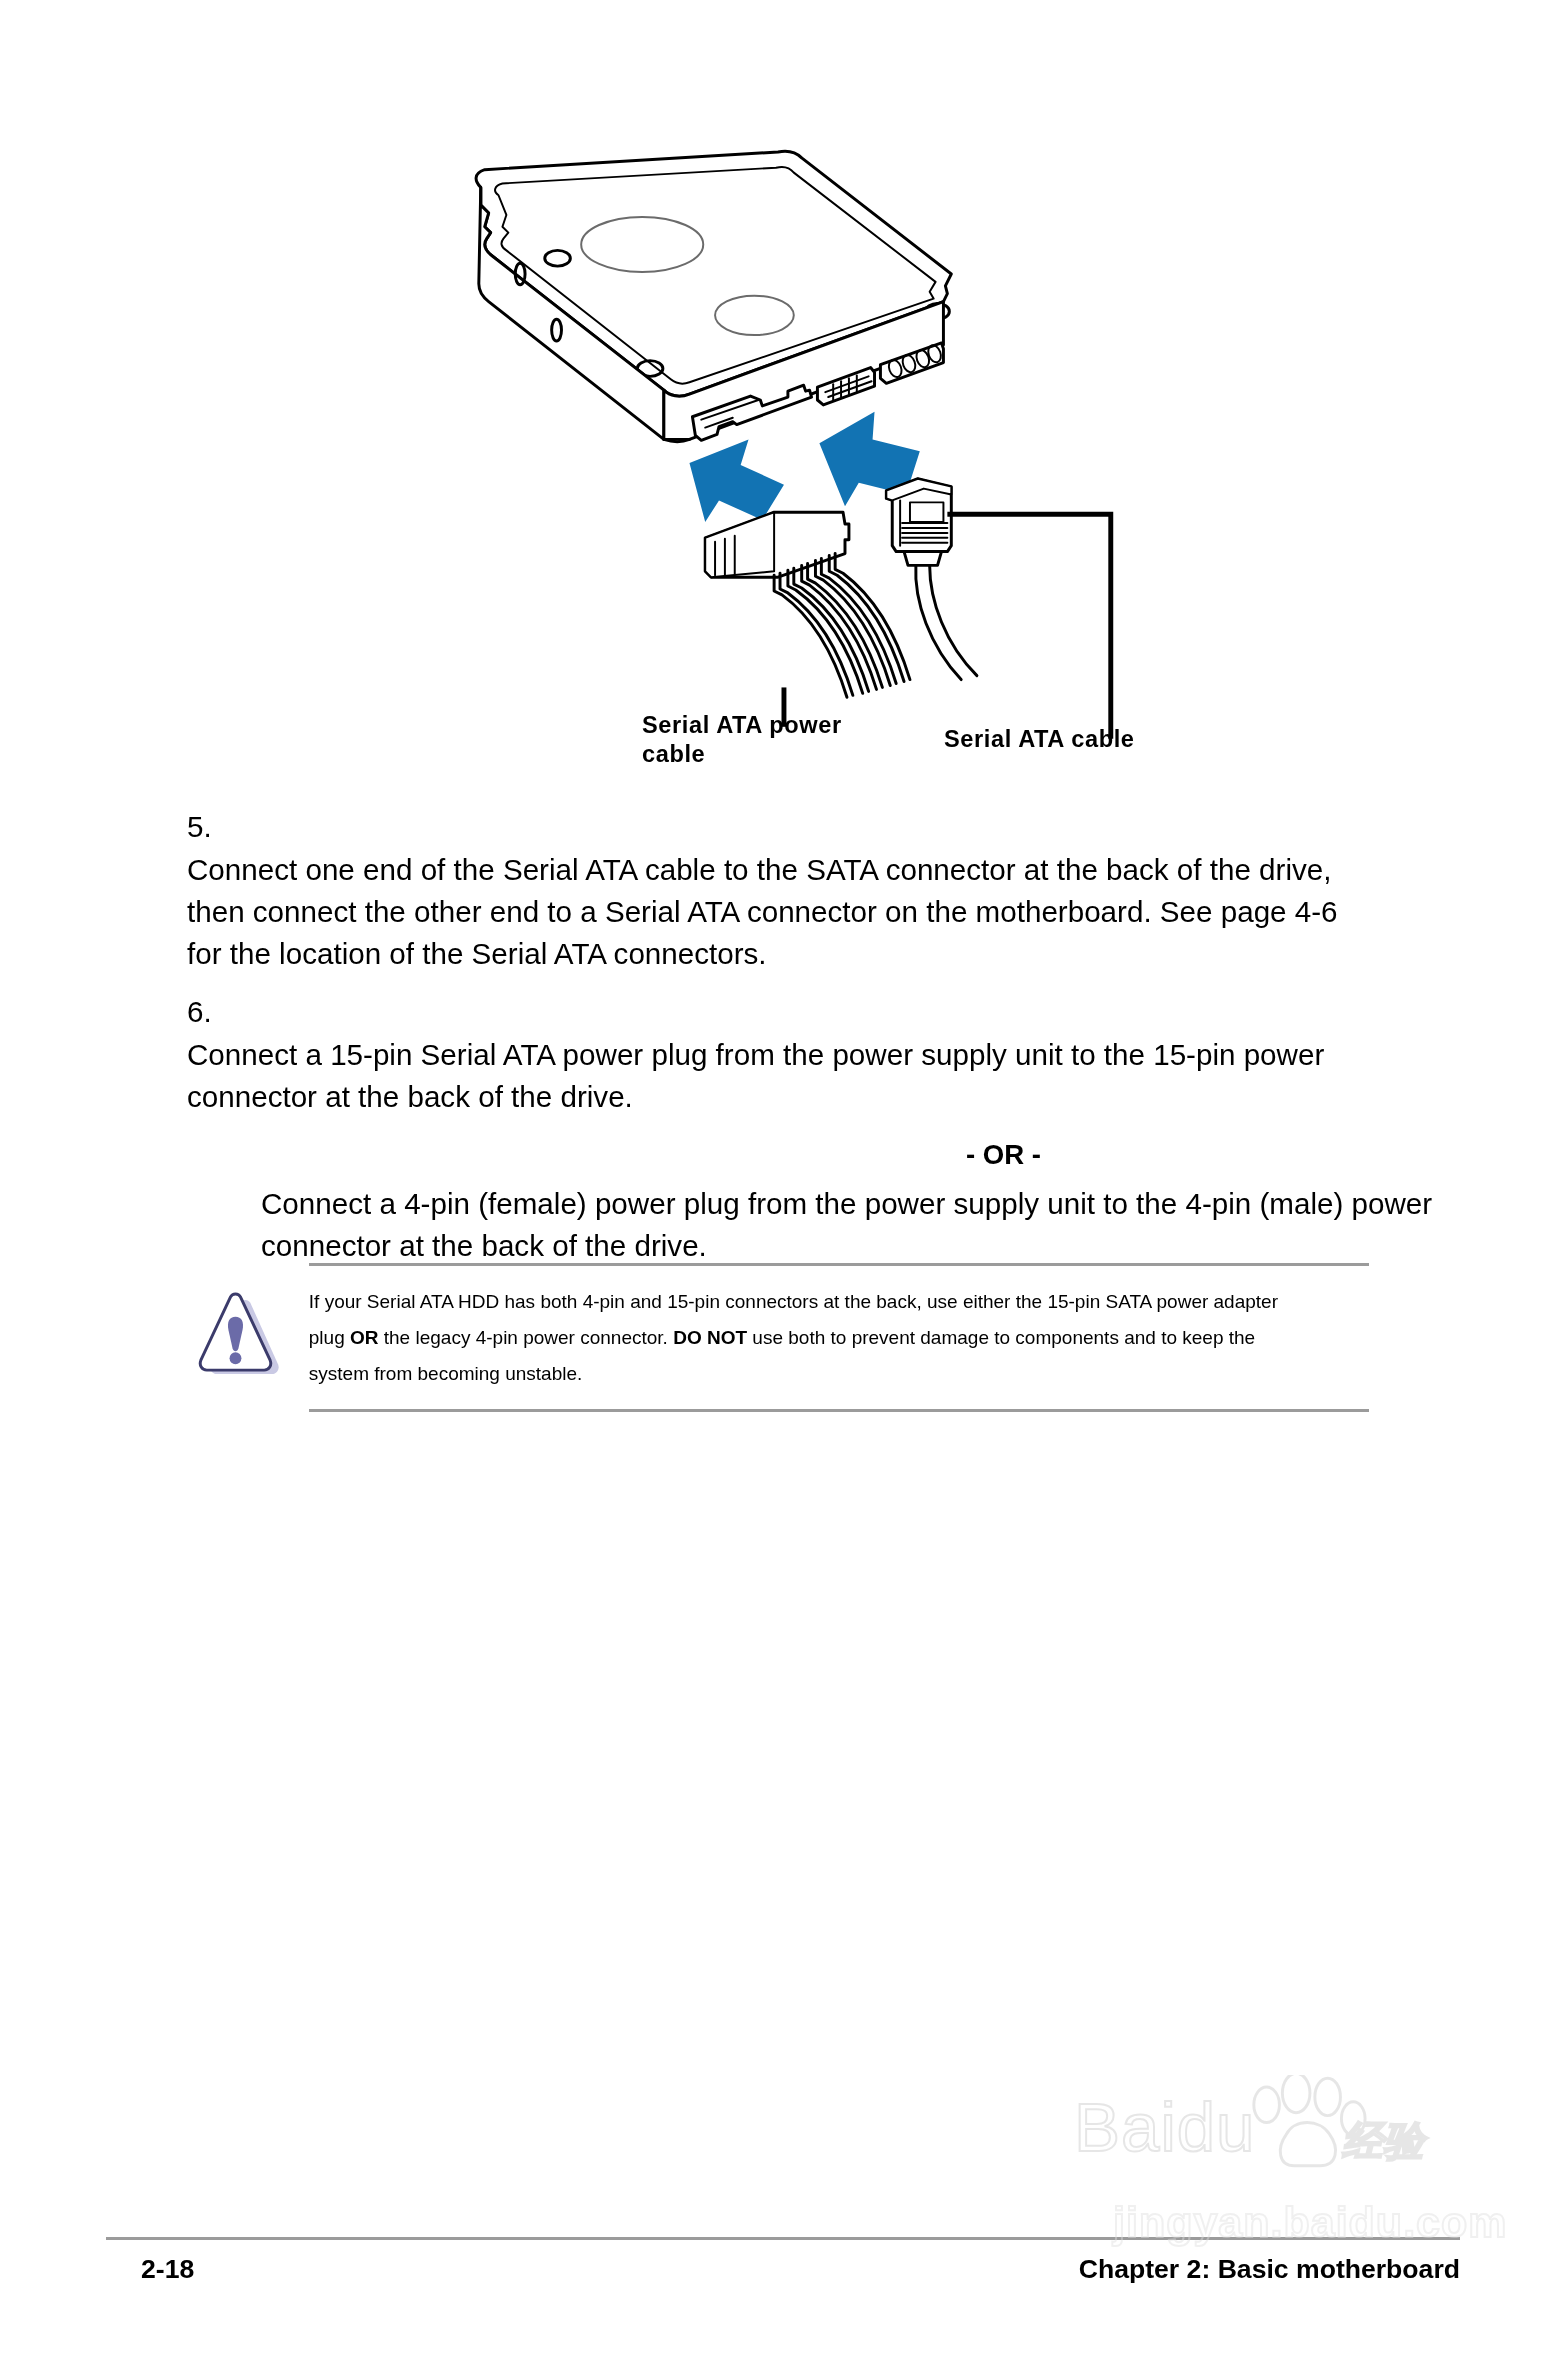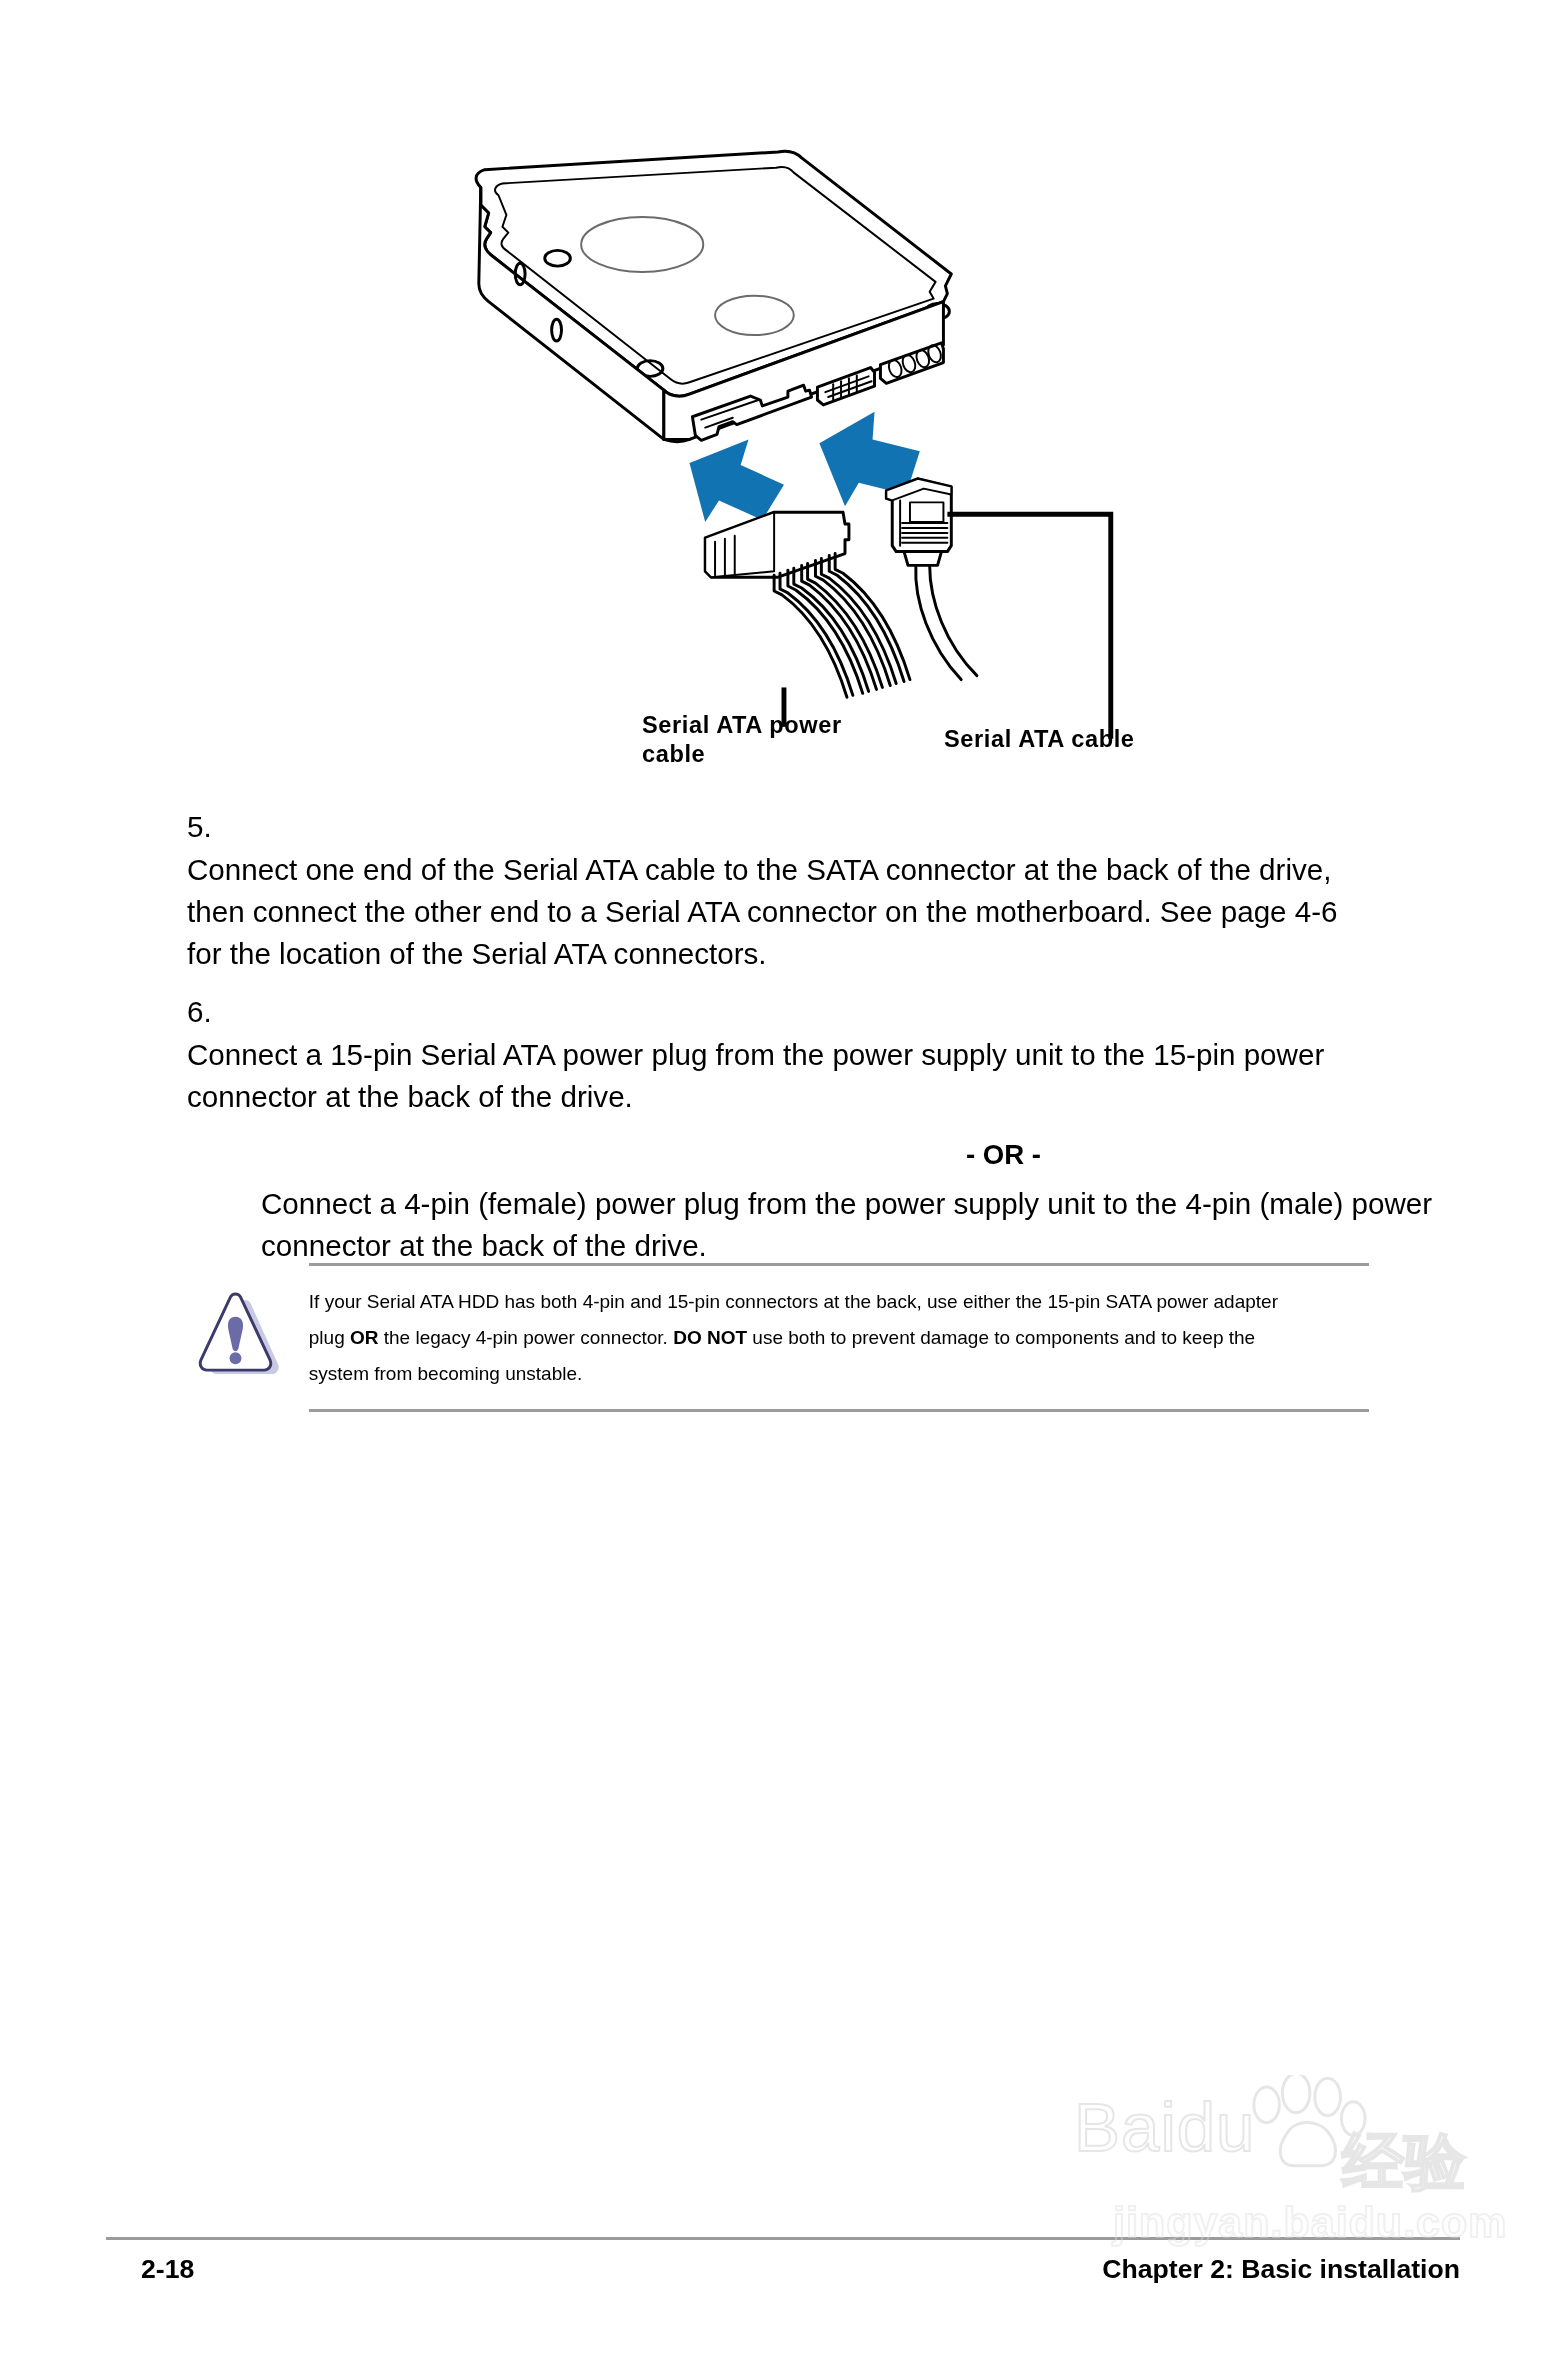--- a/index.html
+++ b/index.html
@@ -150,27 +150,28 @@
     font-family: "Liberation Sans", sans-serif;
     letter-spacing: 1px;
     line-height: 1;
   }
   #wm-paw {
     position: absolute;
     left: 169px; top: -17.7px;
   }
   #wm-cn {
     position: absolute;
-    left: 268px; top: 38px;
-    font-size: 62px;
+    left: 268px; top: 28px;
+    font-size: 41px;
     font-weight: bold;
     color: transparent;
     -webkit-text-stroke: 2px #c9c9c9;
     font-family: "DejaVu Sans", sans-serif;
     line-height: 1;
+    font-style: italic;
   }
   #wm-url {
     position: absolute;
     left: 39px; top: 108px;
     font-size: 43px;
     font-weight: bold;
     color: transparent;
     -webkit-text-stroke: 2px #dedede;
     font-family: "Liberation Sans", sans-serif;
     letter-spacing: 1px;
@@ -415,21 +416,21 @@
     <div id="note-content">
       <div id="note-text"><span>If your Serial ATA HDD has both 4-pin and 15-pin connectors at the back, use either the 15-pin SATA power adapter plug </span><span class="b">OR</span><span> the legacy 4-pin power connector. </span><span class="b">DO NOT</span><span> use both to prevent damage to components and to keep the system from becoming unstable.</span></div>
     </div>
   </div>
 </div>
 
 <div id="footer">
   <div id="footer-rule"></div>
   <div id="footer-row">
     <div>2-18</div>
-    <div>Chapter 2: Basic installation</div>
+    <div>Chapter 2: Basic motherboard</div>
   </div>
 </div>
 
 <div id="watermark">
   <div id="wm-logo">Baidu</div>
   <svg id="wm-paw" width="126" height="95" viewBox="0 0 128 96">
     <g fill="none" stroke="#c9c9c9" stroke-width="3">
       <ellipse cx="24" cy="30" rx="13" ry="18"></ellipse>
       <ellipse cx="54" cy="18" rx="14" ry="20"></ellipse>
       <ellipse cx="86" cy="22" rx="13" ry="19"></ellipse>

